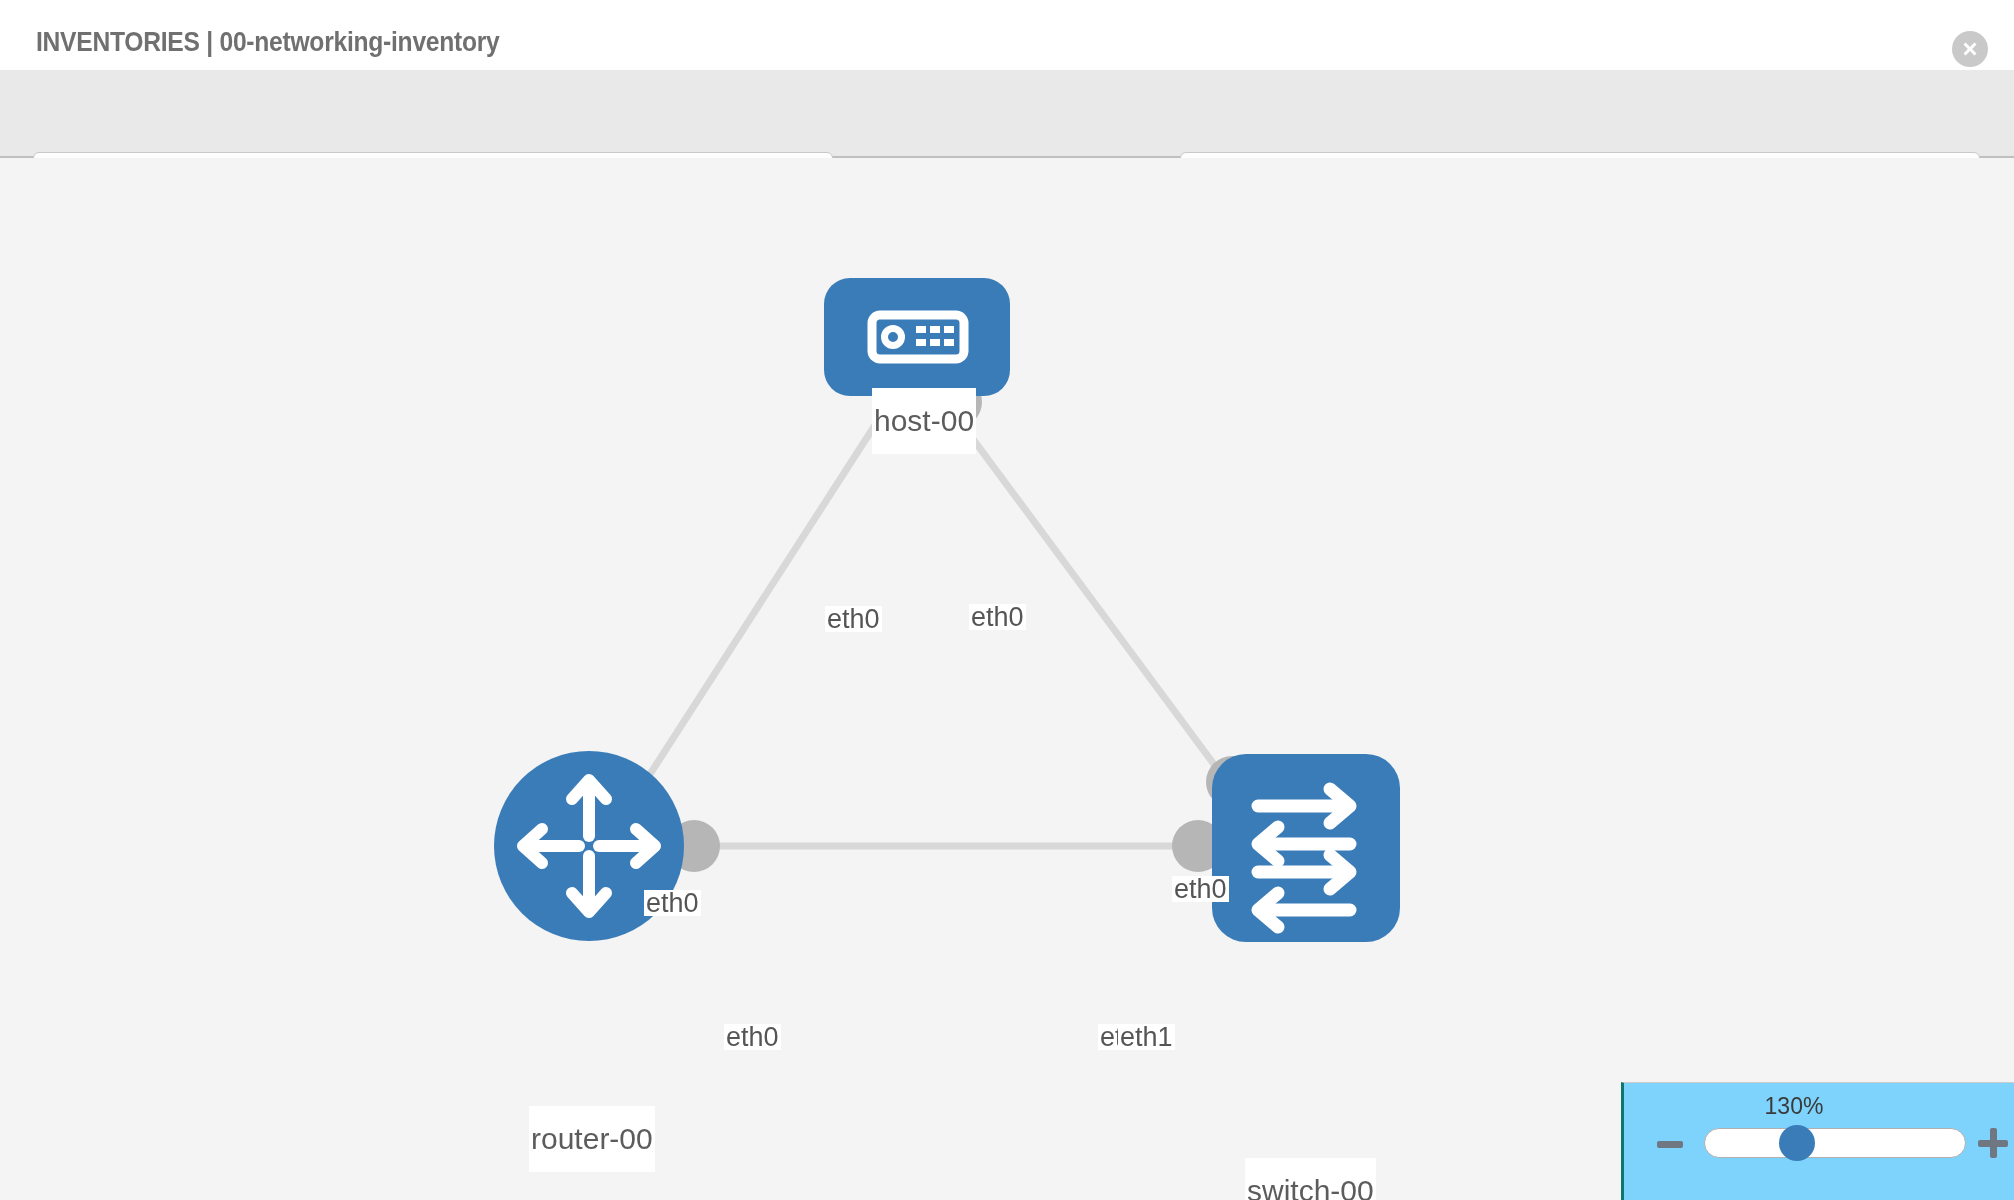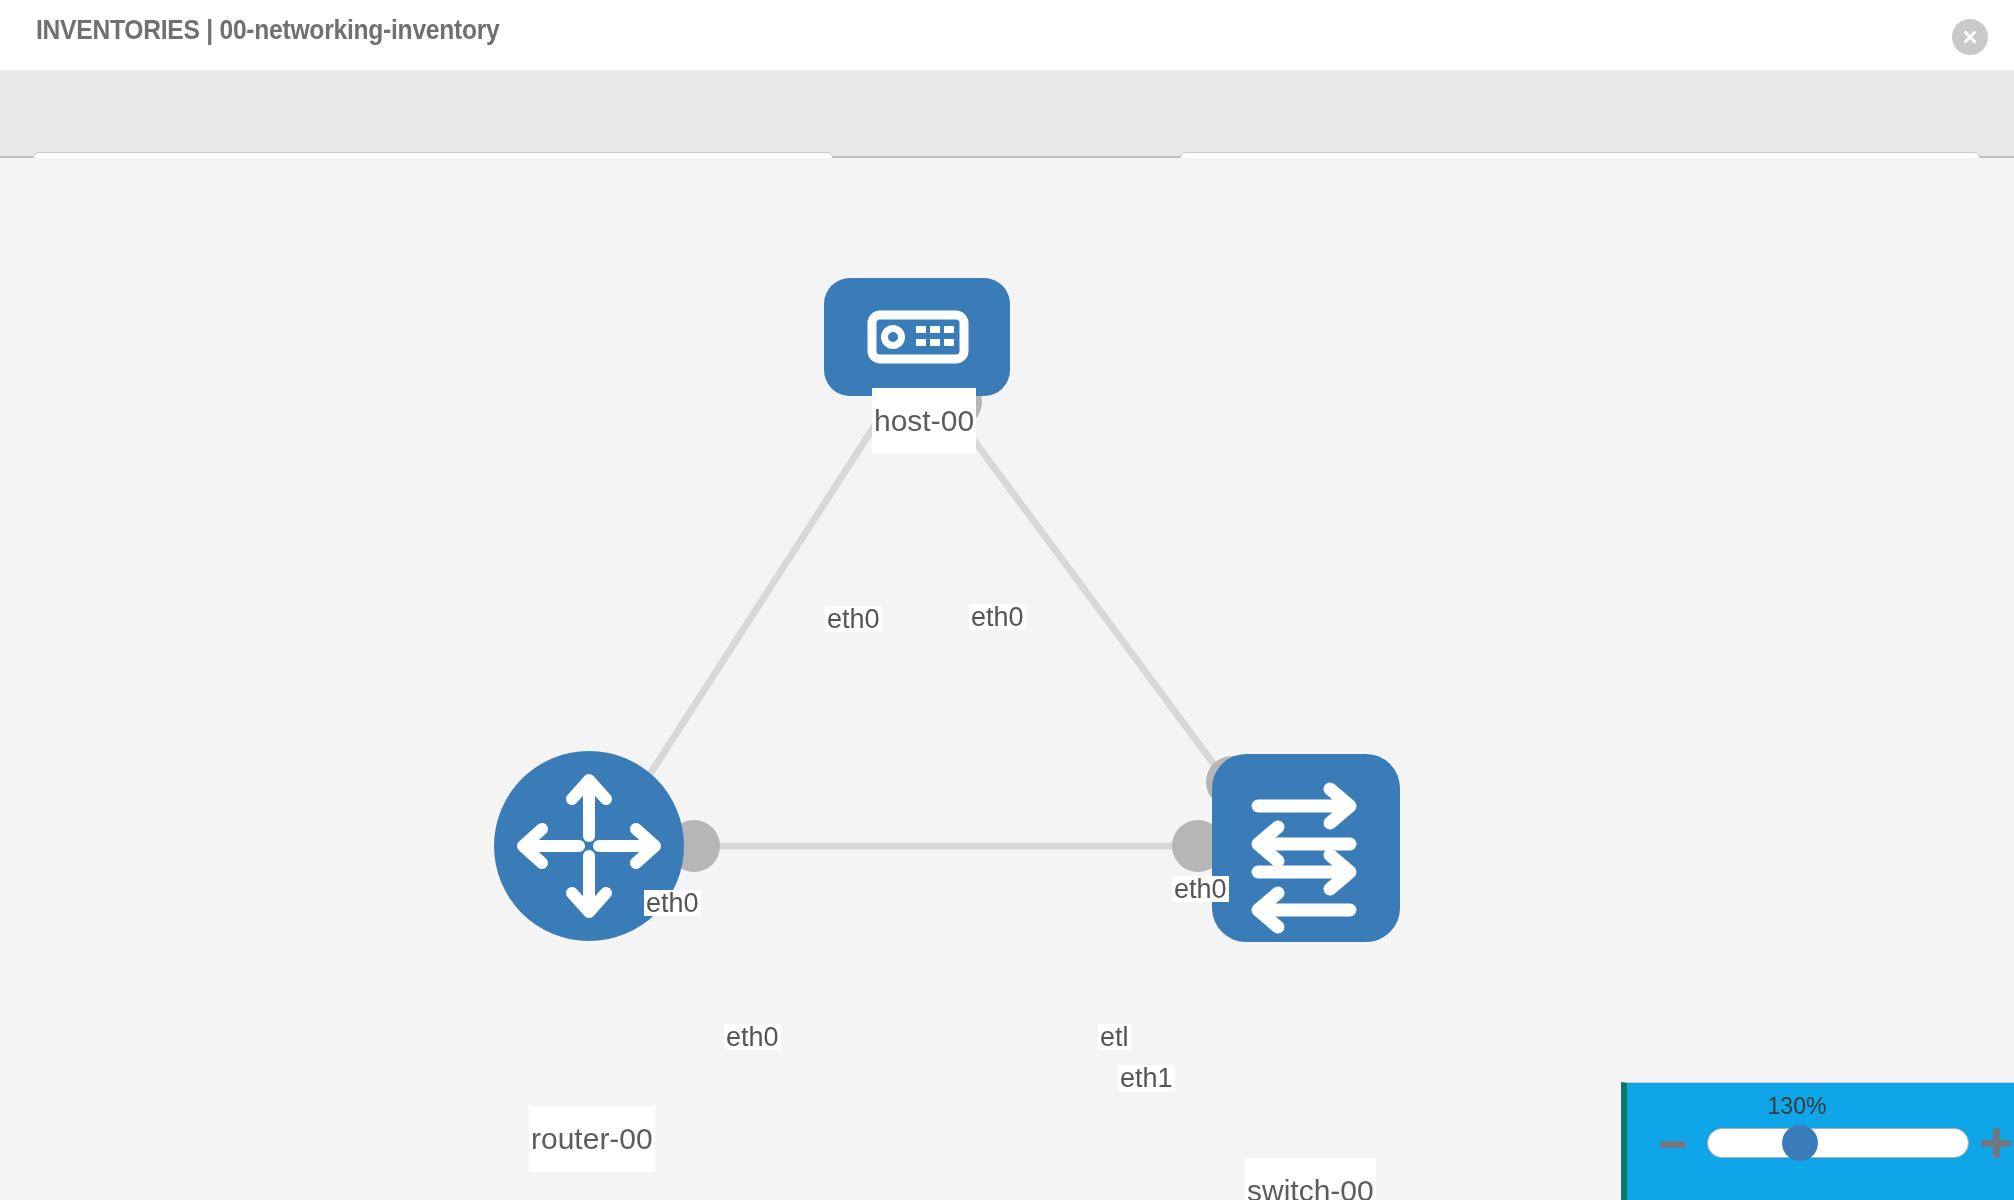--- a/index.html
+++ b/index.html
@@ -6,21 +6,21 @@
   html, body {
     margin: 0; padding: 0;
     width: 2014px; height: 1200px;
     overflow: hidden;
     background: #ffffff;
     font-family: "Liberation Sans", sans-serif;
   }
 
   
   #header {
-    position: absolute; left: 0; top: 0;
+    position: absolute; left: 0; top: 12px;
     width: 2014px; height: 70px;
     background: #ffffff;
   }
   #page-title {
     position: absolute; left: 36px; top: 14px;
     font-size: 28px;
     font-weight: bold;
     color: #707070;
     letter-spacing: -0.3px;
     transform: scaleX(0.88);
@@ -110,22 +110,22 @@
     white-space: nowrap;
     padding: 0 2px;
     line-height: 26px;
   }
 
   
   #zoom-panel {
     position: absolute;
     left: 1621px; top: 1082px;
     width: 393px; height: 118px;
-    background: #0ea5e9;
-    border-left: 6px solid #0f766e;
+    background: #7dd3fc;
+    border-left: 3px solid #0f766e;
     border-top: 1px solid #cccccc;
   }
   #zoom-value {
     position: absolute; left: 0; top: 10px;
     width: 340px;
     text-align: center;
     font-size: 23px;
     color: #3a3a3a;
   }
   #zoom-minus {
@@ -265,21 +265,21 @@
   <div class="node-label" style="left:872px; top:230px;">host-00</div>
   <div class="node-label" style="left:529px; top:948px;">router-00</div>
   <div class="node-label" style="left:1245px; top:1000px;text-decoration:underline;">switch-00</div>
 
   <div class="iface-label" style="left:825px; top:448px;">eth0</div>
   <div class="iface-label" style="left:969px; top:446px;">eth0</div>
   <div class="iface-label" style="left:644px; top:732px;">eth0</div>
   <div class="iface-label" style="left:1172px; top:718px;">eth0</div>
   <div class="iface-label" style="left:724px; top:866px;">eth0</div>
   <div class="iface-label" style="left:1098px; top:866px;">etl</div>
-  <div class="iface-label" style="left:1118px; top:866px;margin-top:41px;">eth1</div>
+  <div class="iface-label" style="left:1118px; top:866px;">eth1</div>
 
   <div id="zoom-panel" style="left:1621px; top:924px;">
     <div id="zoom-value">130%</div>
     <div id="zoom-minus"></div>
     <div id="zoom-track"></div>
     <div id="zoom-thumb"></div>
     <div id="zoom-plus">
       <span class="plus-h"></span>
       <span class="plus-v"></span>
     </div>

